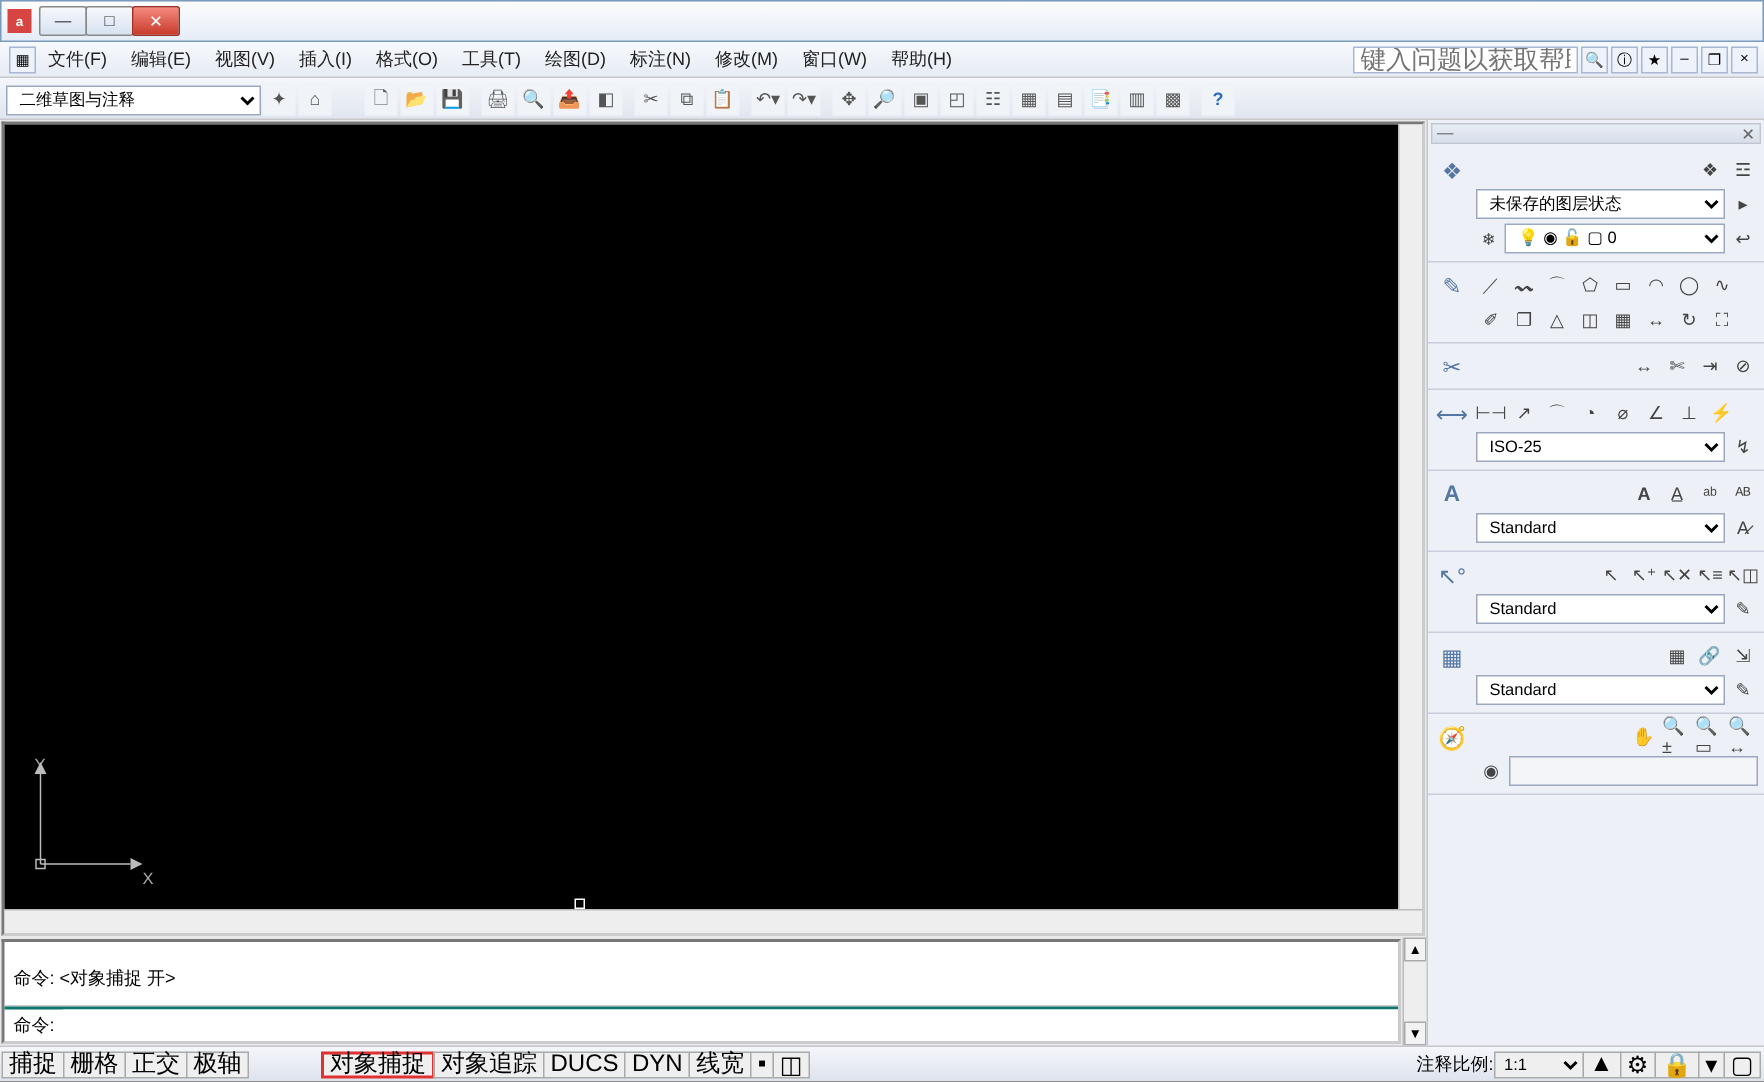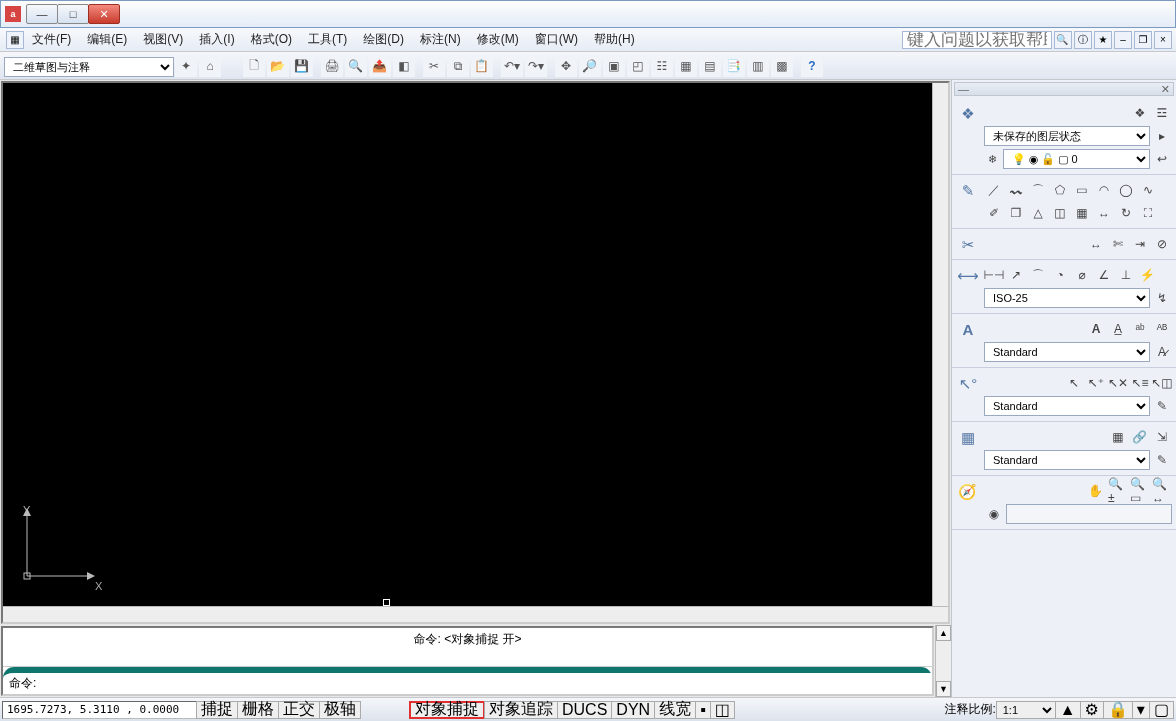--- a/index.html
+++ b/index.html
@@ -34,22 +34,22 @@
 .canvas .axis-y-label { position:absolute; left:20px; bottom:90px; color:#aaa; font-size:11px; }
 .canvas .axis-x-label { position:absolute; left:92px; bottom:14px; color:#aaa; font-size:11px; }
 .canvas .axis-lines { position:absolute; left:24px; bottom:22px; }
 .canvas svg { overflow:visible; }
 .canvas-scroll-v { width:16px; background:#eee; border-left:1px solid #bbb; }
 .canvas-scroll-h { height:16px; background:#eee; border-top:1px solid #bbb; }
 .cursor-marker { position:absolute; left:380px; bottom:0; width:7px; height:7px; border:1px solid #fff; }
 
 
 .cmdwin { height: 70px; border:2px inset #ccc; margin:1px; background:#fff; display:flex; flex-direction:column; font-family: SimSun, monospace; font-size:12px; }
-.cmd-history { flex:1; padding:3px 6px; overflow:hidden; border-bottom:1px solid #ccc;text-align:center; }
-.cmd-line { display:flex; border-top:6px solid #0f766e;border-radius:11px; }
+.cmd-history { flex:1; padding:16px 6px; overflow:hidden; border-bottom:1px solid #ccc; }
+.cmd-line { display:flex; border-top:2px solid #0f766e; }
 .cmd-prompt { padding:2px 6px; }
 .cmd-input { flex:1; border:none; outline:none; font-family:inherit; font-size:12px; padding:2px 2px; }
 .cmd-scroll { width:16px; background:#eee; border-left:1px solid #bbb; display:flex; flex-direction:column; }
 .cmd-scroll .arr { height:16px; border:1px solid #aaa; background:#f3f3f3; display:flex; align-items:center; justify-content:center; font-size:9px; }
 
 
 .statusbar { height: 24px; background: linear-gradient(#f4f6fa,#dde3ed); display: flex; align-items: center; padding: 0 2px; border-top:1px solid #c6c8cc; }
 .coords { width:195px; height:18px; border:1px inset #bbb; background:#fff; font-family:monospace; font-size:11px; padding:1px 4px; }
 .stbtn { height:18px; border:1px solid #aaa; background:#efefef; padding:0 4px; font-size:16px; display:flex; align-items:center; margin-left:-1px; }
 .stbtn.highlighted { border:2px solid #e03030;margin-left:48px; }
@@ -326,21 +326,20 @@
         <div class="panel-row">
           <div class="pbtn">◉</div>
           <div class="psel" style="background:#f3f5f9;"></div>
         </div>
       </div>
     </div>
   </div>
 </div>
 
 <div class="statusbar">
-  <div class="coords">1695.7273, 5.3110 , 0.0000</div>
   <div class="stbtn">捕捉</div>
   <div class="stbtn">栅格</div>
   <div class="stbtn">正交</div>
   <div class="stbtn">极轴</div>
   <div class="stbtn highlighted">对象捕捉</div>
   <div class="stbtn">对象追踪</div>
   <div class="stbtn">DUCS</div>
   <div class="stbtn">DYN</div>
   <div class="stbtn">线宽</div>
   <div class="stbtn">▪</div>

